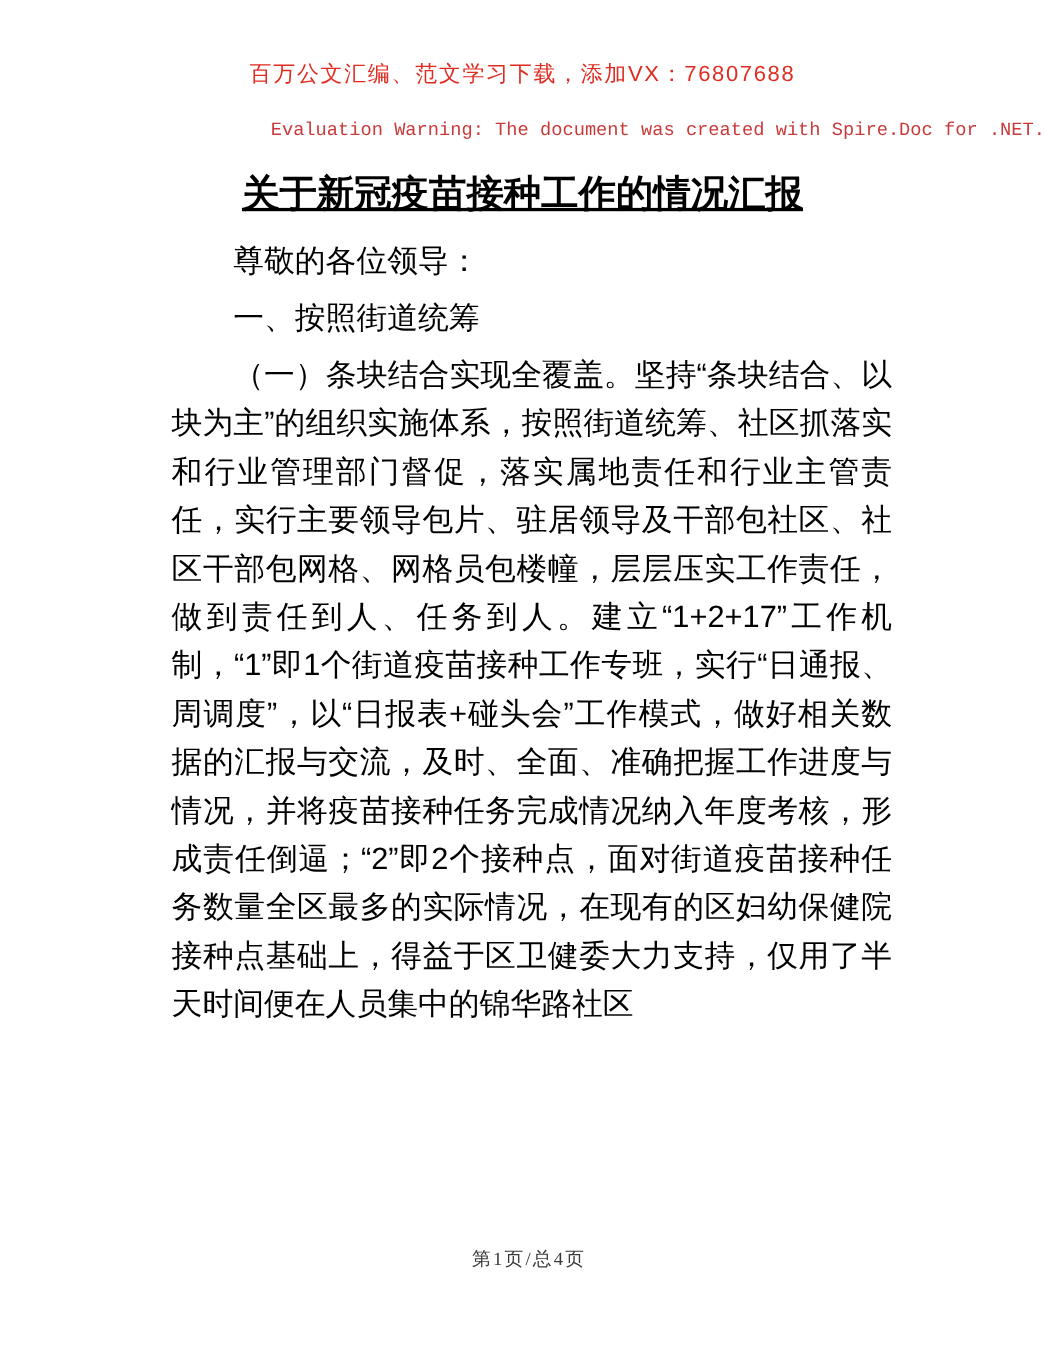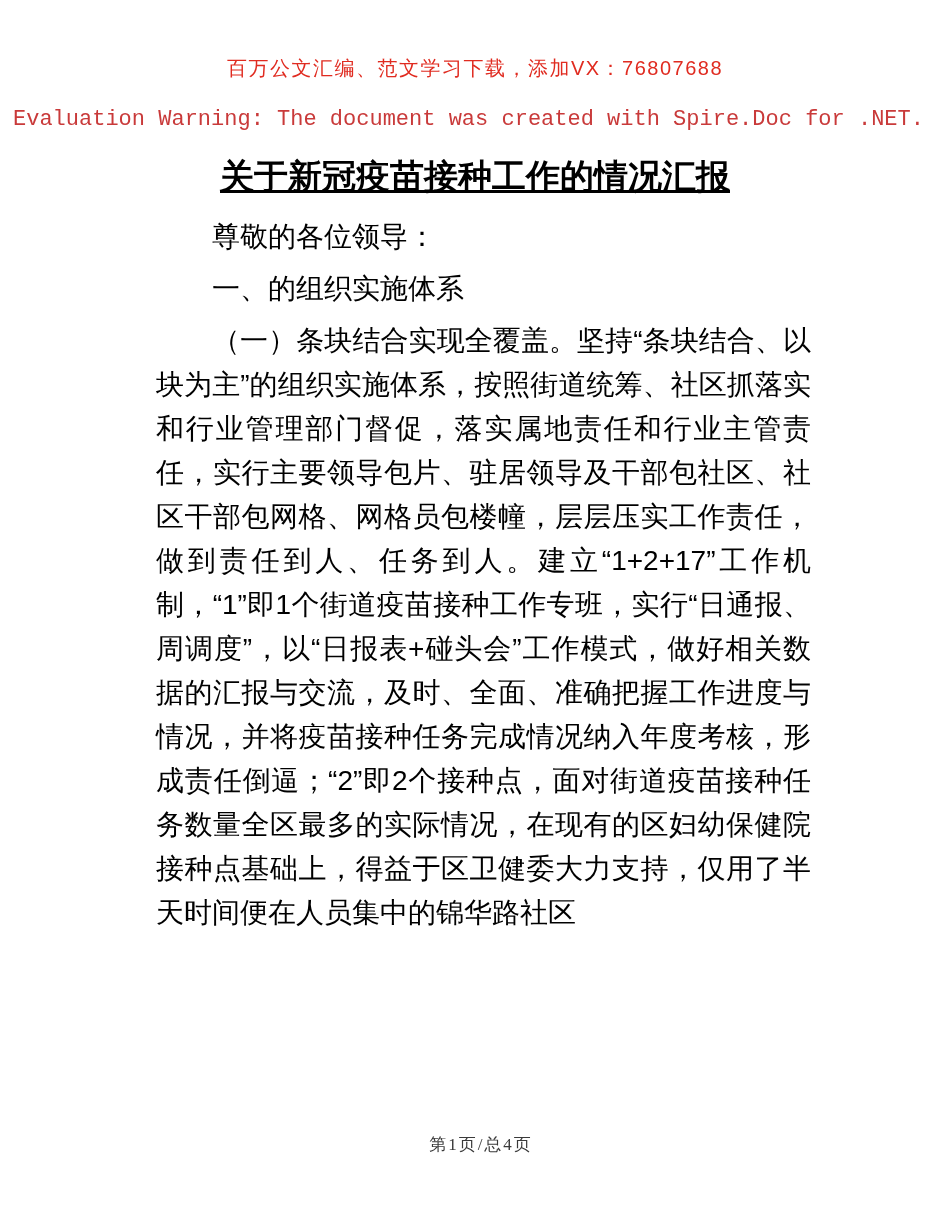--- a/index.html
+++ b/index.html
@@ -18,26 +18,25 @@
     padding-top: 54px;
     text-align: center;
     font-size: 20px;
     line-height: 28px;
     letter-spacing: 1.5px;
     color: var(--promo-red, #e02b20);
     font-weight: 500;
   }
   .warning {
     margin-top: 26px;
-    text-align: left;
+    text-align: right;
     font-family: "Liberation Mono", "DejaVu Sans Mono", monospace;
-    font-size: 22px;
+    font-size: 17px;
     line-height: 24px;
     color: var(--warning-red, #c93a3a);
-    padding-left: 13px;
   }
   .doc-title {
     margin-top: 20px;
     text-align: center;
     font-size: 34px;
     line-height: 48px;
     font-weight: 700;
     color: var(--body-black, #000000);
     text-decoration: underline;
   }
@@ -73,19 +72,19 @@
 <div class="page">
 
   <div class="promo">百万公文汇编、范文学习下载，添加VX：76807688</div>
 
   <div class="warning">Evaluation Warning: The document was created with Spire.Doc for .NET.</div>
 
   <h1 class="doc-title">关于新冠疫苗接种工作的情况汇报</h1>
 
   <div class="doc-body">
     <p>尊敬的各位领导：</p>
-    <p>一、的组织实施体系</p>
+    <p>一、按照街道统筹</p>
     <p>（一）条块结合实现全覆盖。坚持“条块结合、以块为主”的组织实施体系，按照街道统筹、社区抓落实和行业管理部门督促，落实属地责任和行业主管责任，实行主要领导包片、驻居领导及干部包社区、社区干部包网格、网格员包楼幢，层层压实工作责任，做到责任到人、任务到人。建立“1+2+17”工作机制，“1”即1个街道疫苗接种工作专班，实行“日通报、周调度”，以“日报表+碰头会”工作模式，做好相关数据的汇报与交流，及时、全面、准确把握工作进度与情况，并将疫苗接种任务完成情况纳入年度考核，形成责任倒逼；“2”即2个接种点，面对街道疫苗接种任务数量全区最多的实际情况，在现有的区妇幼保健院接种点基础上，得益于区卫健委大力支持，仅用了半天时间便在人员集中的锦华路社区</p>
   </div>
 
   <div class="page-footer">第1页/总4页</div>
 
 </div>
 
 </body></html>

